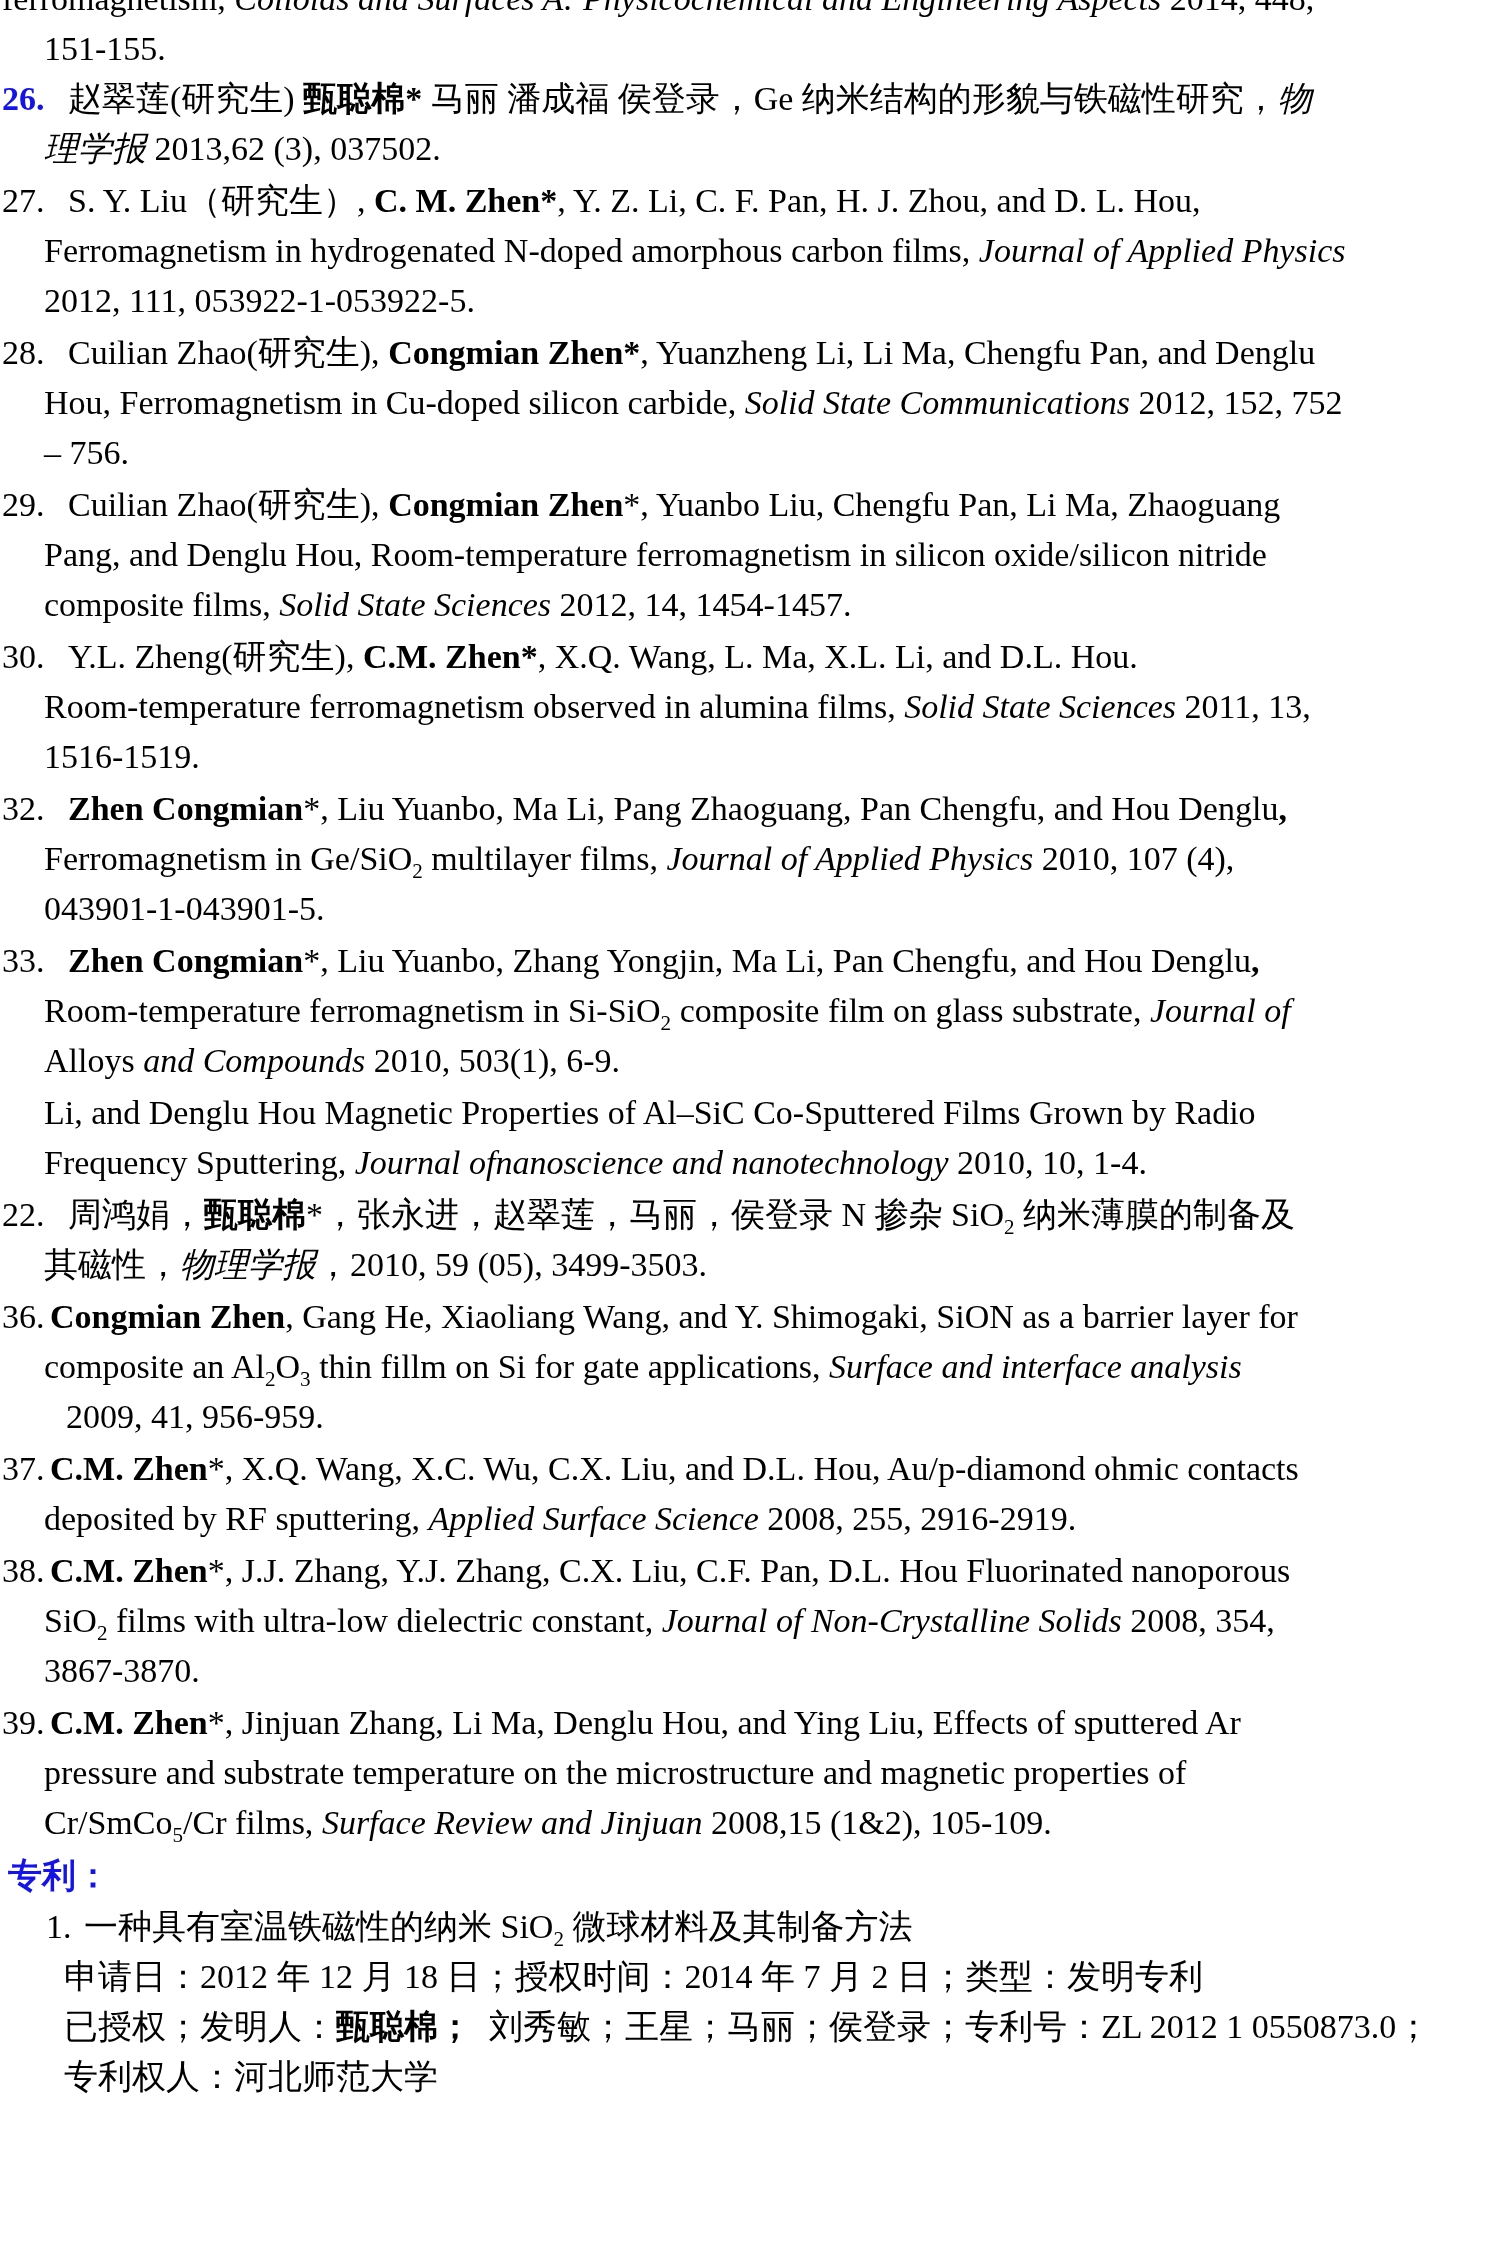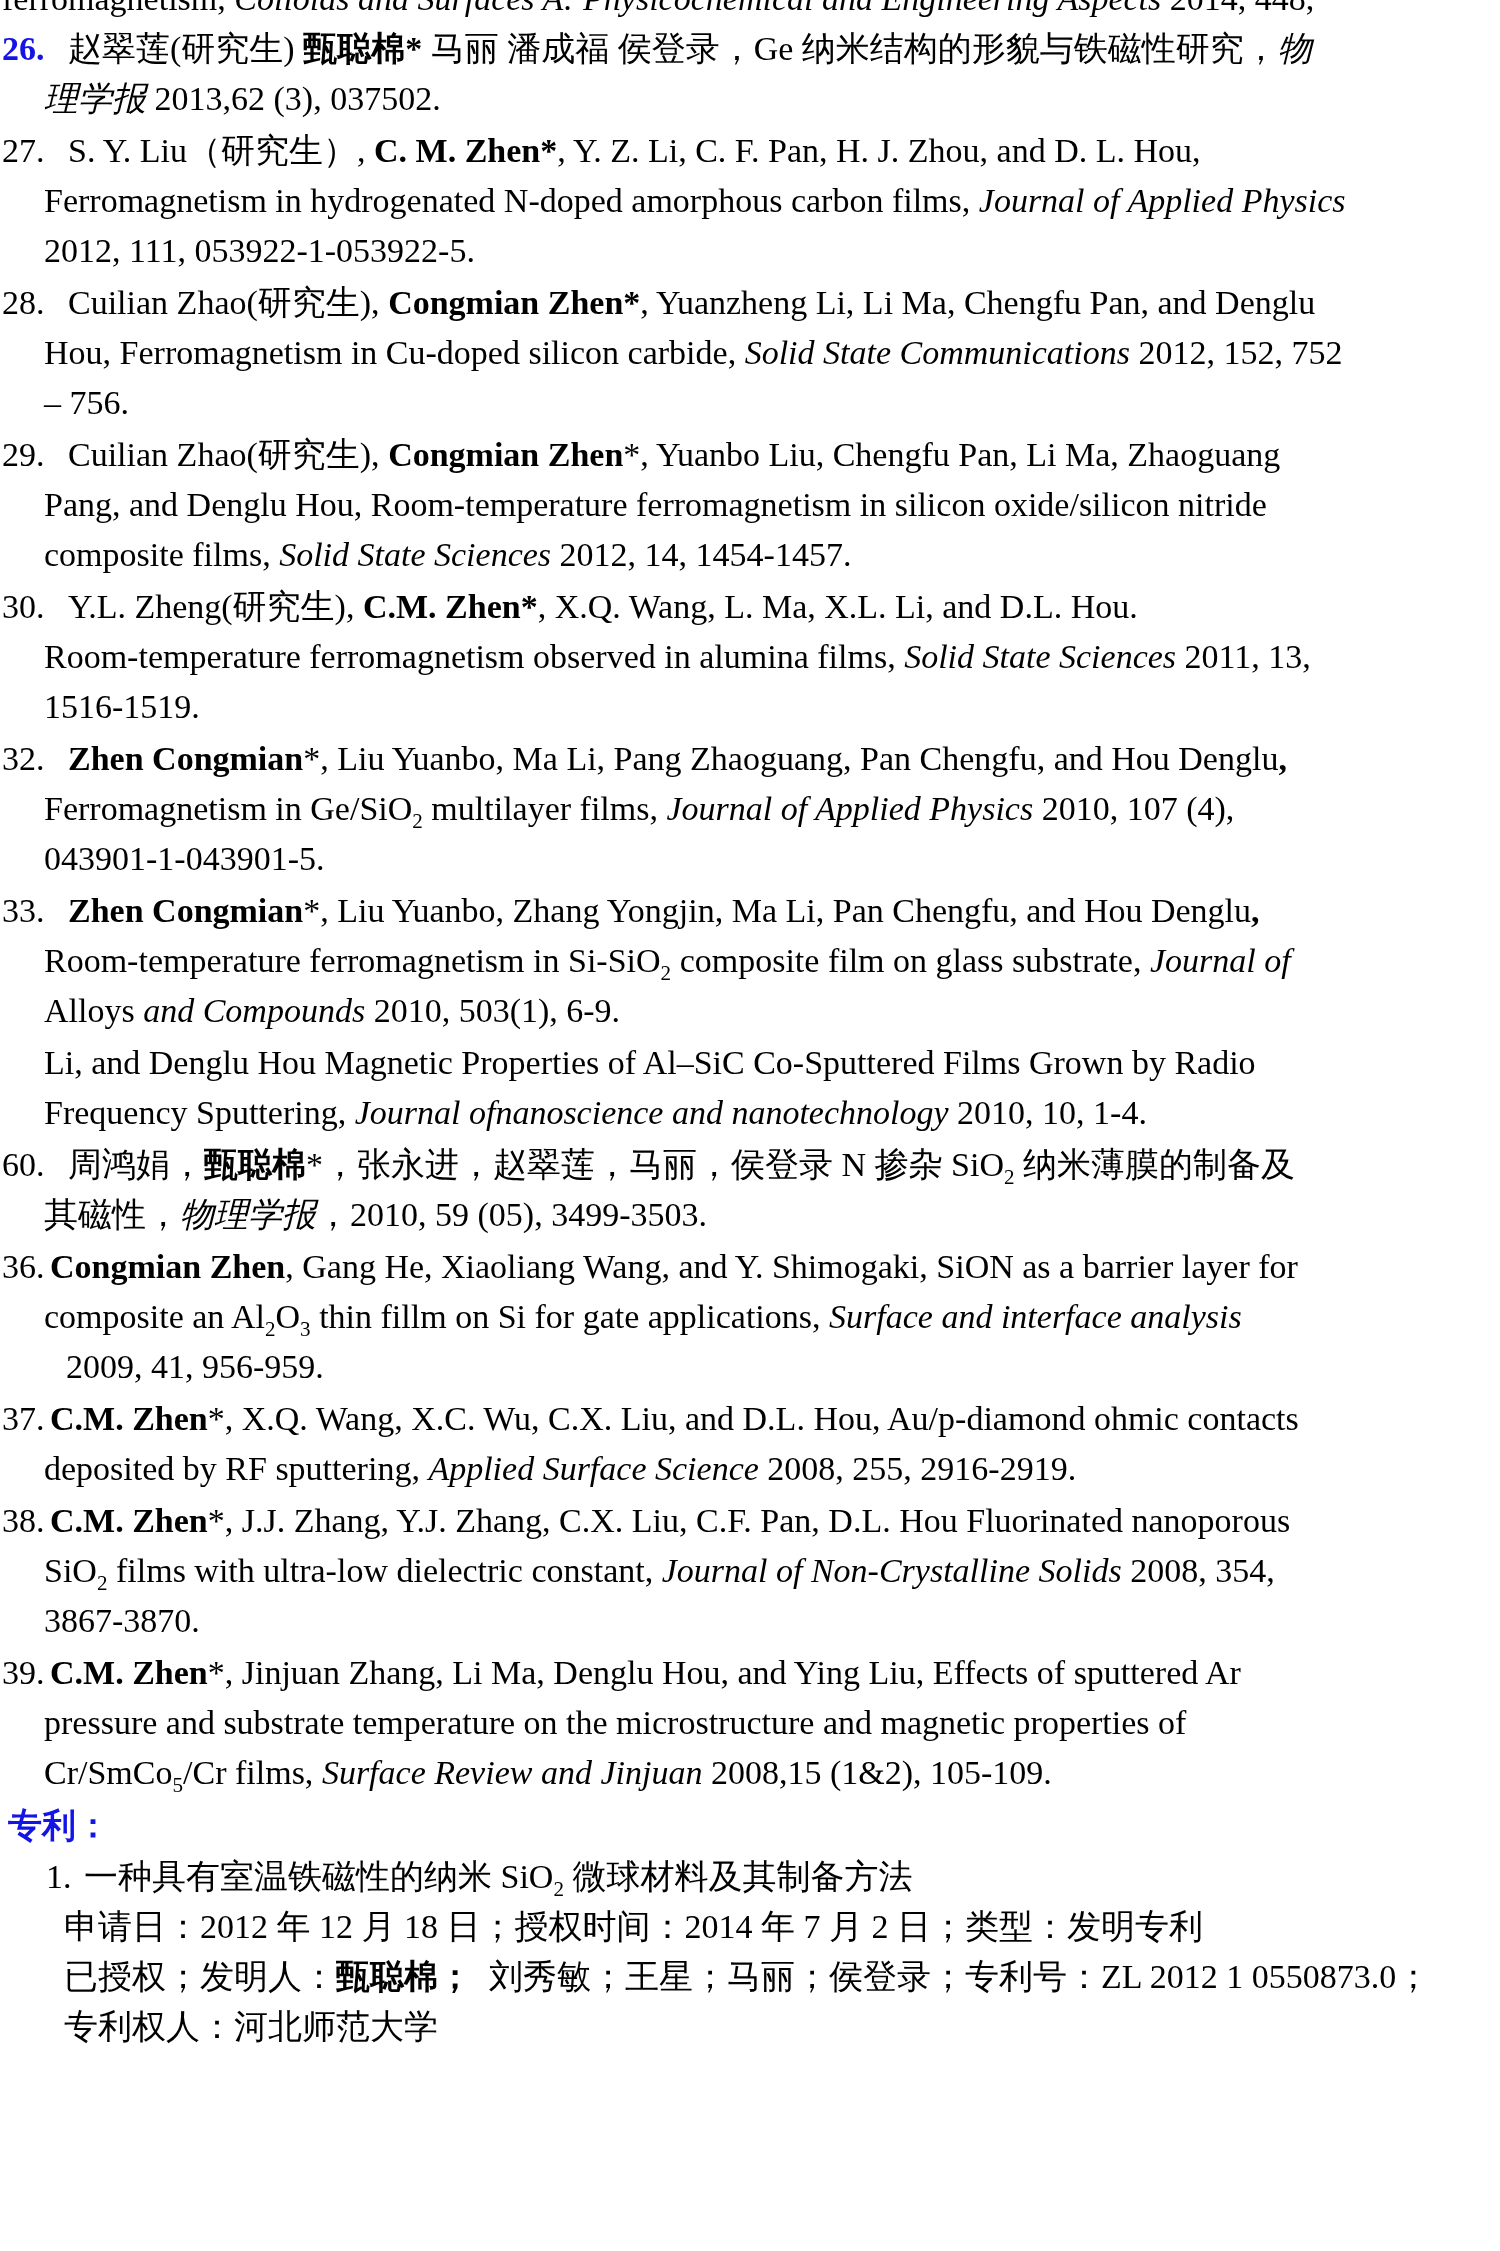--- a/index.html
+++ b/index.html
@@ -35,20 +35,21 @@
     color:var(--accent);font-weight:bold;
     padding-left:6px;line-height:52px;
   }
 </style>
 </head>
 <body>
 
 <div class="page">
   <div id="clipped-entry">
       <div class="line ind0"><span>ferromagnetism, </span><span class="i">Colloids and Surfaces A: Physicochemical and Engineering Aspects</span><span> 2014, 448,</span></div>
+      <div class="line ind1"><span>151-155.</span></div>
     </div>
   <div id="pub-list">
       <div class="entry gap-wide">
         <div class="line ind0"><span class="num blue">26.</span><span>赵翠莲(研究生) </span><span class="b">甄聪棉*</span><span> 马丽 潘成福 侯登录，Ge 纳米结构的形貌与铁磁性研究，</span><span class="i">物</span></div>
         <div class="line ind1"><span class="i">理学报</span><span> 2013,62 (3), 037502.</span></div>
       </div>
       <div class="entry gap-wide">
         <div class="line ind0"><span class="num">27.</span><span>S. Y. Liu（研究生）, </span><span class="b">C. M. Zhen*</span><span>, Y. Z. Li, C. F. Pan, H. J. Zhou, and D. L. Hou,</span></div>
         <div class="line ind1"><span>Ferromagnetism in hydrogenated N-doped amorphous carbon films, </span><span class="i">Journal of Applied Physics</span></div>
         <div class="line ind1"><span>2012, 111, 053922-1-053922-5.</span></div>
@@ -76,21 +77,21 @@
       <div class="entry gap-wide">
         <div class="line ind0"><span class="num">33.</span><span class="b">Zhen Congmian</span><span>*, Liu Yuanbo, Zhang Yongjin, Ma Li, Pan Chengfu, and Hou Denglu</span><span class="b">,</span></div>
         <div class="line ind1"><span>Room-temperature ferromagnetism in Si-SiO</span><sub>2</sub><span> composite film on glass substrate, </span><span class="i">Journal of</span></div>
         <div class="line ind1"><span>Alloys </span><span class="i">and Compounds</span><span> 2010, 503(1), 6-9.</span></div>
       </div>
       <div class="entry gap-wide">
         <div class="line ind1"><span>Li, and Denglu Hou Magnetic Properties of Al–SiC Co-Sputtered Films Grown by Radio</span></div>
         <div class="line ind1"><span>Frequency Sputtering, </span><span class="i">Journal ofnanoscience and nanotechnology</span><span> 2010, 10, 1-4.</span></div>
       </div>
       <div class="entry gap-wide">
-        <div class="line ind0"><span class="num">60.</span><span>周鸿娟，</span><span class="b">甄聪棉</span><span>*，张永进，赵翠莲，马丽，侯登录 N 掺杂 SiO</span><sub>2</sub><span> 纳米薄膜的制备及</span></div>
+        <div class="line ind0"><span class="num">22.</span><span>周鸿娟，</span><span class="b">甄聪棉</span><span>*，张永进，赵翠莲，马丽，侯登录 N 掺杂 SiO</span><sub>2</sub><span> 纳米薄膜的制备及</span></div>
         <div class="line ind1"><span>其磁性，</span><span class="i">物理学报</span><span>，2010, 59 (05), 3499-3503.</span></div>
       </div>
       <div class="entry gap-narrow">
         <div class="line ind0"><span class="num">36.</span><span class="b">Congmian Zhen</span><span>, Gang He, Xiaoliang Wang, and Y. Shimogaki, SiON as a barrier layer for</span></div>
         <div class="line ind1"><span>composite an Al</span><sub>2</sub><span>O</span><sub>3</sub><span> thin fillm on Si for gate applications, </span><span class="i">Surface and interface analysis</span></div>
         <div class="line ind2"><span>2009, 41, 956-959.</span></div>
       </div>
       <div class="entry gap-narrow">
         <div class="line ind0"><span class="num">37.</span><span class="b">C.M. Zhen</span><span>*, X.Q. Wang, X.C. Wu, C.X. Liu, and D.L. Hou, Au/p-diamond ohmic contacts</span></div>
         <div class="line ind1"><span>deposited by RF sputtering, </span><span class="i">Applied Surface Science</span><span> 2008, 255, 2916-2919.</span></div>

